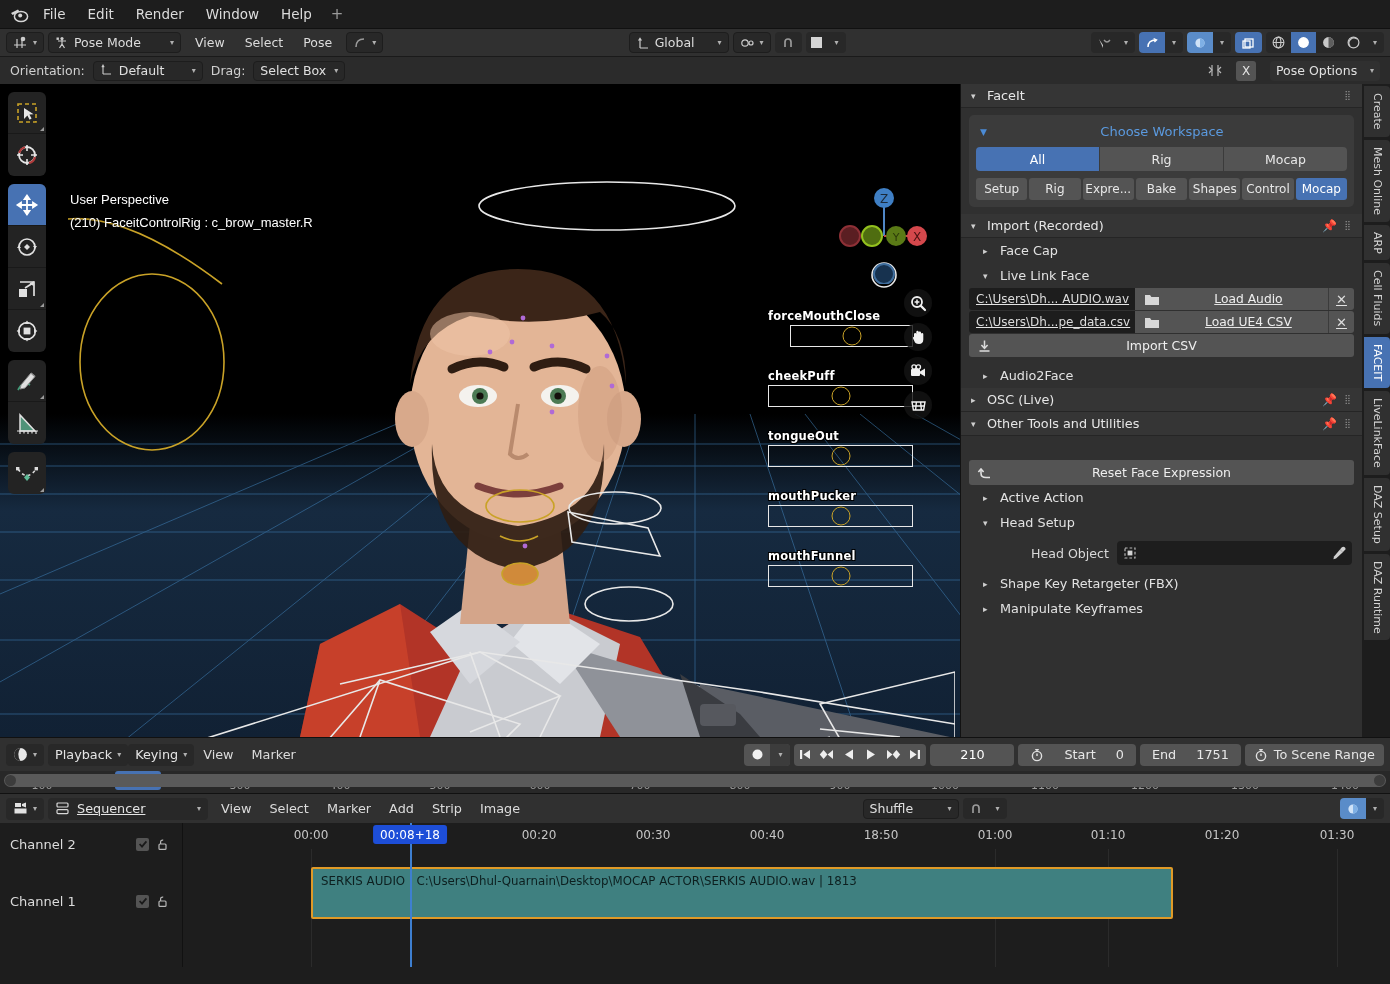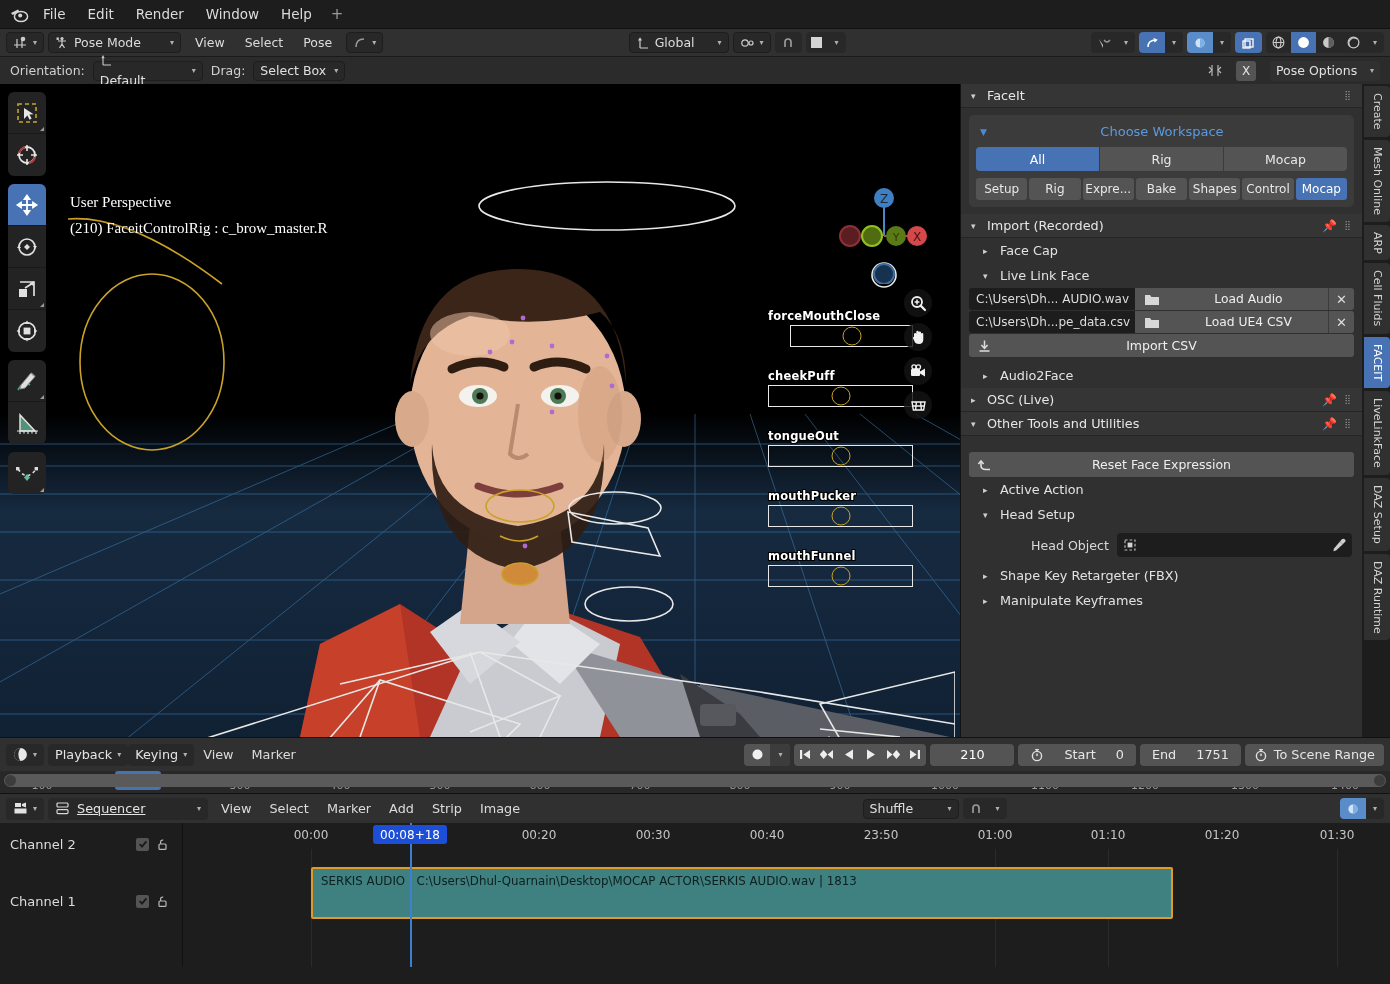--- a/index.html
+++ b/index.html
@@ -33,22 +33,22 @@
 
   
   .main { position:relative; height:653px; background:#000; overflow:hidden; }
 
   
   .vp { position:absolute; inset:0; background:#000; overflow:hidden; }
   .floor { position:absolute; left:0; right:0; top:330px; bottom:0;
      background:
       linear-gradient(to bottom, rgba(18,30,45,0) 0%, rgba(22,42,64,1) 30%, rgba(17,33,52,1) 100%);
   }
-  .vp-text { position:absolute; left:70px; top:105px; font-size:15px; color:#fff; line-height:1.75;
-     text-shadow:0 0 3px #000; font-family:Liberation Serif, serif; }
+  .vp-text { position:absolute; left:70px; top:105px; font-size:13px; color:#fff; line-height:1.75;
+     text-shadow:0 0 3px #000; font-family:Liberation Sans, sans-serif; }
 
   
   .ltool { position:absolute; left:8px; top:8px; width:38px; display:flex; flex-direction:column; gap:8px; z-index:6; }
   .ltgrp { background:#232323; border-radius:6px; overflow:hidden; display:flex; flex-direction:column; }
   .ltbtn { width:38px; height:42px; display:flex; align-items:center; justify-content:center; border-bottom:1px solid #191919; position:relative; }
   .ltbtn:last-child { border-bottom:none; }
   .ltbtn.active { background:#4772b3; }
   .corner { position:absolute; right:2px; bottom:2px; width:0;height:0;
      border-left:4px solid transparent; border-bottom:4px solid #9b9b9b; }
 
@@ -88,21 +88,21 @@
   .seg > div:last-child { border-right:none; }
   .seg > div.sel { background:#4772b3; color:#fff; }
   .seg2 { display:flex; gap:2px; margin-top:7px; }
   .seg2 > div { flex:1; height:22px; display:flex; align-items:center; justify-content:center;
      background:#545454; color:#e8e8e8; font-size:12px; border-radius:3px; overflow:hidden; white-space:nowrap; }
   .seg2 > div.sel { background:#4772b3; color:#fff; }
 
   .subrow { display:flex; align-items:center; gap:8px; padding:5px 10px 5px 22px; font-size:12.8px; color:#e2e2e2; }
   .subrow .tri { font-size:9px; color:#cfcfcf; width:9px; }
 
-  .filerow { display:flex; margin:0 8px 1px 8px; height:22px; border-radius:3px; overflow:hidden; }
+  .filerow { display:flex; margin:0 8px 1px 8px; height:22px; border-radius:3px; overflow:hidden;text-decoration:underline; }
   .filepath { flex:1.05; background:#1d1d1d; display:flex; align-items:center; padding:0 7px; font-size:12px; color:#ddd; white-space:nowrap; overflow:hidden; }
   .fbrowse { width:34px; background:#545454; display:flex; align-items:center; justify-content:center; }
   .floadbtn { flex:1.1; background:#545454; display:flex; align-items:center; justify-content:center; font-size:12.3px; color:#eee; }
   .fx { width:26px; background:#545454; display:flex; align-items:center; justify-content:center; color:#ddd; font-size:13px; border-left:1px solid #3b3b3b; }
   .bigbtn { margin:1px 8px 0 8px; height:23px; background:#545454; border-radius:3px;
      display:flex; align-items:center; justify-content:center; position:relative; font-size:12.5px; color:#eee; }
   .bigbtn .lic { position:absolute; left:8px; top:50%; transform:translateY(-50%); }
 
   .fieldrow { display:flex; align-items:center; gap:8px; margin:6px 10px 6px 10px; }
   .fieldlabel { font-size:12.6px; color:#d8d8d8; }
@@ -318,21 +318,21 @@
       </div>
       <div style="width:18px;">
           <span class="chev">▾</span>
         </div>
     </div>
   </div>
 
   <div class="toolsettings">
     <div class="ts-label">Orientation:</div>
     <div class="ts-drop">
-      <span style="display:flex;align-items:flex-start;gap:6px;flex-direction:column;">
+      <span style="display:flex;align-items:flex-start;gap:6px;">
         <svg width="13" height="13" viewBox="0 0 13 13">
             <g stroke="#ccc" stroke-width="1.1" fill="none">
           <path d="M3 11 L3 3 M3 11 L11 11"></path>
               <path d="M1.9 4.2 L3 2.2 L4.1 4.2"></path>
             </g>
           </svg>
         <span>Default</span>
       </span>
       <span class="chev">▾</span>
     </div>
@@ -745,21 +745,21 @@
       </div>
 
       <div class="panel">
         <div class="panel-hdr">
           <span class="tri">▾</span>
           <span>Other Tools and Utilities</span>
           <span class="spacer"></span>
           <span class="pin">📌</span>
           <span class="dots">⣿</span>
         </div>
-        <div class="bigbtn" style="margin-top:16px;height:25px;">
+        <div class="bigbtn" style="margin-top:24px;height:25px;">
           <span class="lic">
             <svg width="17" height="15" viewBox="0 0 17 15">
                 <path d="M4 4 L4 8 Q4 12 9 12 L13 12" stroke="#e0e0e0" stroke-width="1.6" fill="none"></path>
             <path d="M1.4 6.4 L4 3.4 L6.6 6.4" stroke="#e0e0e0" stroke-width="1.6" fill="none"></path>
               </svg>
           </span>
           <span>Reset Face Expression</span>
         </div>
         <div class="subrow">
           <span class="tri">▸</span>
@@ -1012,21 +1012,21 @@
             </div>
           </div>
         </div>
       </div>
     <div class="seqtrack">
       <div class="tcruler" id="tcruler">
           <div class="tc" style="left: 128px;">00:00</div>
           <div class="tc" style="left: 356px;">00:20</div>
           <div class="tc" style="left: 470px;">00:30</div>
           <div class="tc" style="left: 584px;">00:40</div>
-          <div class="tc" style="left: 698px;">23:50</div>
+          <div class="tc" style="left: 698px;">18:50</div>
           <div class="tc" style="left: 812px;">01:00</div>
           <div class="tc" style="left: 925px;">01:10</div>
           <div class="tc" style="left: 1039px;">01:20</div>
           <div class="tc" style="left: 1154px;">01:30</div>
         </div>
       <div id="vlines">
           <div class="vline" style="left: 128px;"></div>
           <div class="vline" style="left: 812px;"></div>
           <div class="vline" style="left: 925px;"></div>
           <div class="vline" style="left: 1154px;"></div>

